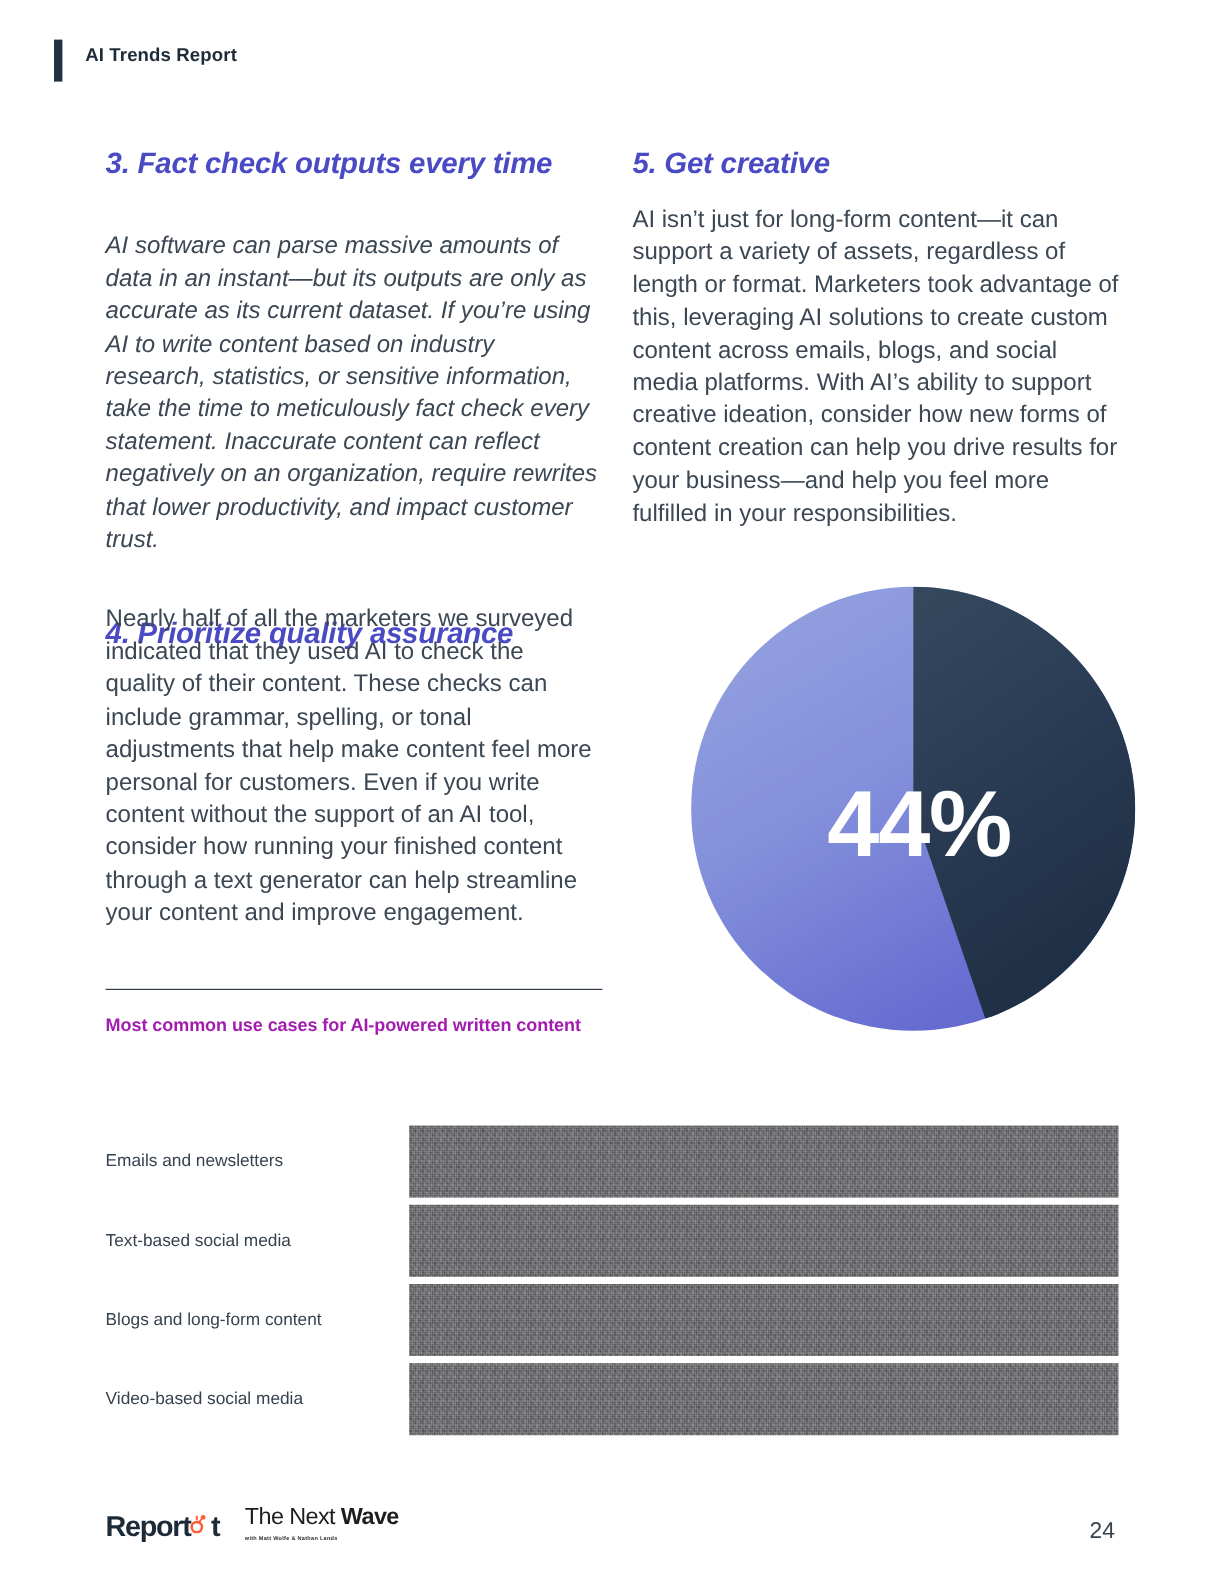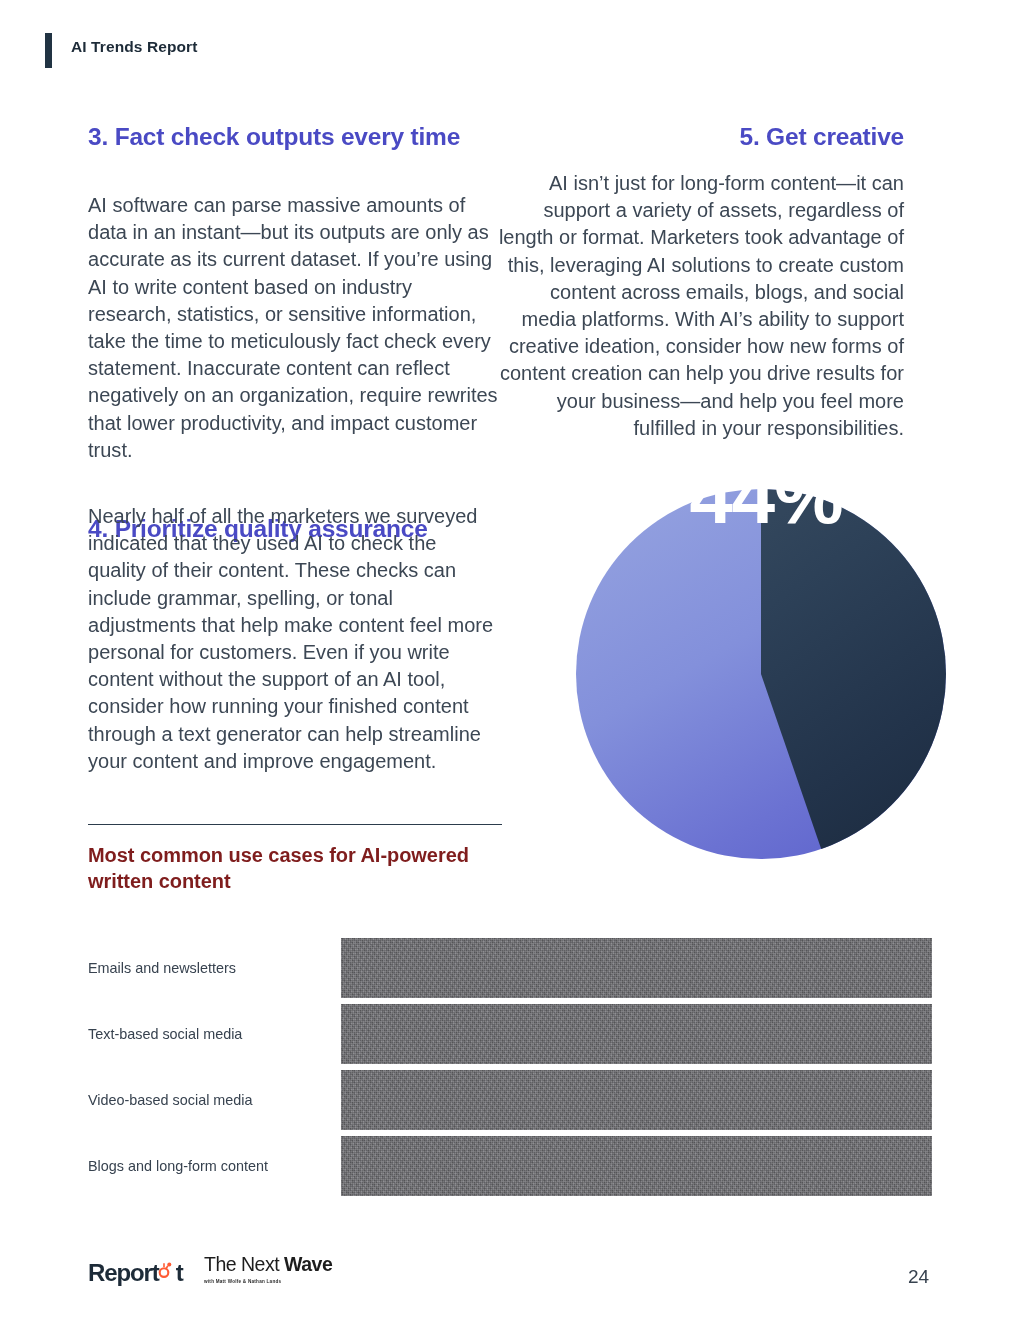--- a/index.html
+++ b/index.html
@@ -39,43 +39,43 @@
   }
 
   
   .col-left {
     position: absolute;
     left: 88px;
     width: 410px;
   }
   .col-right {
     position: absolute;
-    left: 492px;
+    left: 527px;
     width: 412px;
-    text-align: right;
   }
 
   h2.section-heading {
     margin: 0;
     font-size: 24.5px;
     line-height: 29px;
     font-weight: bold;
     color: #4a4ac4;
     letter-spacing: -0.2px;
+    font-style: italic;
   }
   p.body-copy {
     margin: 0;
     font-size: 20px;
     line-height: 27.2px;
     color: #3c4754;
     letter-spacing: 0.01px;
   }
 
   #sec3-heading { top: 122px; }
-  #sec3-body    { top: 192px; }
+  #sec3-body    { top: 192px; font-style: italic; }
   #sec4-heading { top: 482px; margin-top: 32px; }
   #sec4-body    { top: 503px; }
   #sec5-heading { top: 122px; }
   #sec5-body    { top: 170px; }
 
   
   #pie-figure {
     position: absolute;
     left: 520px;
     top: 443px;
@@ -93,23 +93,25 @@
   #pie-slice-dark {
     position: absolute;
     left: 0; top: 0;
     width: 370px; height: 370px;
     background: linear-gradient(145deg, #3c5064 0%, #2d4158 40%, #22334a 75%, #1b2a3e 100%);
     
     clip-path: polygon(50% 50%, 50% 0%, 100% 0%, 100% 100%, 67.2% 100%);
   }
   #pie-text-block {
     position: absolute;
-    left: 0; top: 0;
+    left: 0; top: 16px;
     width: 412px; height: 430px;
     display: flex;
+    flex-direction: column;
+    align-items: center;
     justify-content: center;
     pointer-events: none;
   }
   #pie-stat-value {
     font-size: 78px;
     font-weight: bold;
     color: #ffffff;
     line-height: 74px;
     letter-spacing: -1px;
     margin-bottom: 8px;
@@ -130,24 +132,24 @@
     top: 824px;
     width: 845px;
   }
   #barchart-divider {
     width: 414px;
     height: 1px;
     background: #2c3c4c;
   }
   #barchart-title {
     margin: 17px 0 0 0;
-    font-size: 20px;
+    font-size: 15px;
     font-weight: bold;
     line-height: 26px;
-    color: #7f1d1d;
+    color: #a21caf;
     width: 400px;
     letter-spacing: -0.05px;
   }
   #bar-rows {
     position: absolute;
     left: 0;
     top: 114px;
     width: 845px;
   }
   .bar-row {
@@ -281,28 +283,28 @@
     </div>
 
     <div class="bar-row">
       <div class="bar-label">Text-based social media</div>
       <div class="bar-track">
         <div class="bar-fill" style="width:591px;"></div>
       </div>
     </div>
 
     <div class="bar-row">
-      <div class="bar-label">Video-based social media</div>
+      <div class="bar-label">Blogs and long-form content</div>
       <div class="bar-track">
         <div class="bar-fill" style="width:591px;"></div>
       </div>
     </div>
 
     <div class="bar-row">
-      <div class="bar-label">Blogs and long-form content</div>
+      <div class="bar-label">Video-based social media</div>
       <div class="bar-track">
         <div class="bar-fill" style="width:591px;"></div>
       </div>
     </div>
 
   </div>
 </section>
 
 <footer id="page-footer">
 

